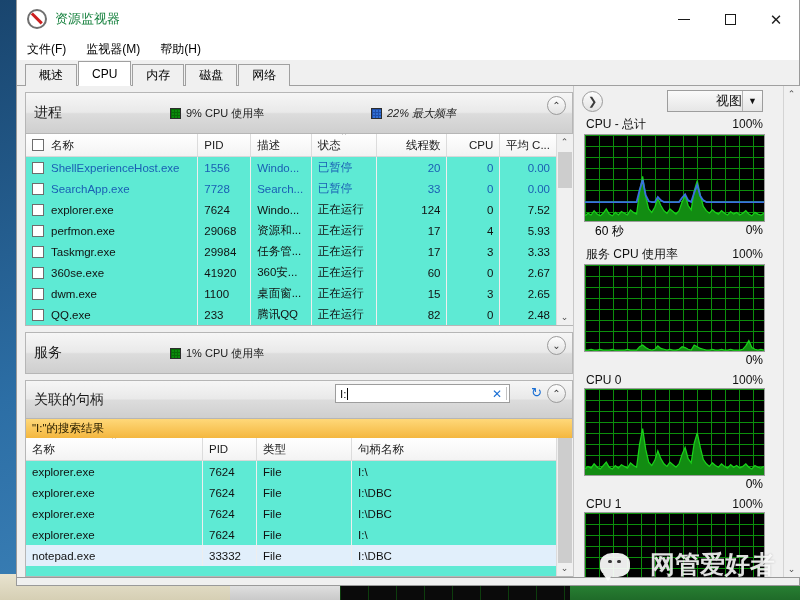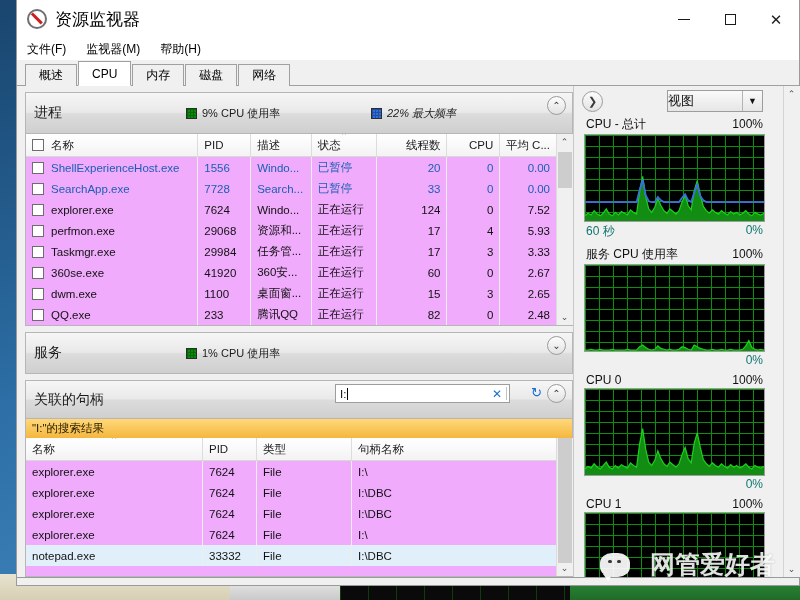--- a/index.html
+++ b/index.html
@@ -57,21 +57,21 @@
     border-radius: 50%;
     border: 2px solid #6f6f6f;
     position: relative; background: #fff;
     flex: 0 0 auto;
   }
   #titlebar .app-icon::after {
     content: ""; position: absolute; left: 1px; top: 6px;
     width: 14px; height: 2.5px; background: #cc1f1f;
     transform: rotate(45deg);
   }
-  #titlebar .title-text { font-size: 17px; color: #000000; }
+  #titlebar .title-text { font-size: 13px; color: #15803d; }
   #titlebar .spacer { flex: 1 1 auto; }
   .winbtn {
     width: 46px; height: 38px; display:flex; align-items:center; justify-content:center;
     font-size: 14px; color: #1a1a1a; background: transparent; border: none;
     font-family: "Liberation Sans", sans-serif;
   }
   .winbtn .glyph-min { width: 12px; height: 1px; background:#1a1a1a; display:block; }
   .winbtn .glyph-max { width: 11px; height: 11px; border: 1px solid #1a1a1a; display:block; }
   .winbtn .glyph-close { font-size: 15px; line-height: 1; }
 
@@ -109,21 +109,21 @@
   
   .sec-head {
     height: 42px;
     background: linear-gradient(180deg,#f6f6f6 0%,#e9e9e9 48%,#dcdcdc 52%,#cfcfcf 100%);
     border: 1px solid #b6b6b6;
     display:flex; align-items:center; position:relative;
     flex: 0 0 auto;
   }
   .sec-title { font-size: 14px; color:#1b1b1b; margin-left: 8px; }
   .sec-stat { display:flex; align-items:center; gap:5px; font-size: 11px; color:#1b1b1b; }
-  .sec-stat.s1 { position:absolute; left: 160px; }
+  .sec-stat.s1 { position:absolute; left: 144px; }
   .sec-stat.s2 { position:absolute; left: 345px; font-style: italic; }
   .swatch { width: 11px; height: 11px; display:inline-block; border:1px solid #2c2c2c; }
   .swatch.green {
     background: #0a8a0a;
     background-image: linear-gradient(#066a06 1px, transparent 1px),
                       linear-gradient(90deg,#066a06 1px, transparent 1px);
     background-size: 3px 3px;
   }
   .swatch.blue {
     background: #2f6ed4;
@@ -136,21 +136,21 @@
     width: 19px; height: 19px; border-radius: 50%;
     border: 1px solid #9b9b9b;
     background: linear-gradient(180deg,#fdfdfd,#e2e2e2);
     display:flex; align-items:center; justify-content:center;
     font-size: 10px; color:#3a3a3a; line-height:1;
   }
 
   
   .tablewrap {
     border: 1px solid #b6b6b6; border-top: none;
-    background:#f0abfc; display:flex; flex-direction:column; min-height:0;
+    background:#5eead4; display:flex; flex-direction:column; min-height:0;
   }
   .thead {
     height: 23px; display:flex; align-items:stretch;
     background: linear-gradient(180deg,#ffffff,#f3f3f3);
     border-bottom: 1px solid #d8d8d8;
     flex: 0 0 auto;
   }
   .th {
     display:flex; align-items:center; font-size: 11.5px; color:#1b1b1b;
     border-right: 1px solid #dcdcdc; padding: 0 6px; position: relative;
@@ -235,21 +235,21 @@
     border:1px solid #9b9b9b; background: linear-gradient(180deg,#fdfdfd,#e2e2e2);
     display:flex; align-items:center; justify-content:center;
     font-size: 11px; color:#3a3a3a; margin-left:4px;
   }
   .view-combo {
     margin-left: auto; margin-right: 16px;
     width: 96px; height: 22px; border:1px solid #9d9d9d;
     background: linear-gradient(180deg,#fafafa,#e6e6e6);
     display:flex; align-items:center;
   }
-  .view-combo .lbl { flex:1 1 auto; text-align:left; font-size: 13px; color:#111; }
+  .view-combo .lbl { flex:1 1 auto; text-align:right; font-size: 13px; color:#111; }
   .view-combo .arrowbox {
     width: 20px; height:20px; border-left:1px solid #b4b4b4;
     display:flex; align-items:center; justify-content:center; font-size:9px; color:#111;
   }
   #graphs {
     flex:1 1 auto; overflow:hidden; padding: 0 18px 0 10px; min-height:0; position:relative;
   }
   .graph { margin-bottom: 6px; }
   .glabel {
     display:flex; justify-content:space-between; align-items:baseline;
@@ -261,21 +261,21 @@
   .gplot .grid {
     position:absolute; inset:0;
     background-image: linear-gradient(#0fa80f 1px, transparent 1px),
                       linear-gradient(90deg,#0fa80f 1px, transparent 1px);
     background-size: 14px 11px;
     opacity: .85;
   }
   .gplot svg { position:absolute; inset:0; width:100%; height:100%; }
   .gfoot {
     display:flex; justify-content:space-between;
-    font-size: 12px; color:#0f766e; padding: 1px 2px 0 2px;
+    font-size: 12px; color:#000000; padding: 1px 2px 0 2px; margin-left: 9px;
   }
 
   
   #watermark {
     position:absolute; left: 600px; top: 548px; display:flex; align-items:center;
     gap: 20px; pointer-events:none; z-index: 50;
   }
   #watermark .wechat {
     width: 30px; height: 24px; background:#fff; border-radius: 12px/10px;
     position:relative; opacity:.92;

